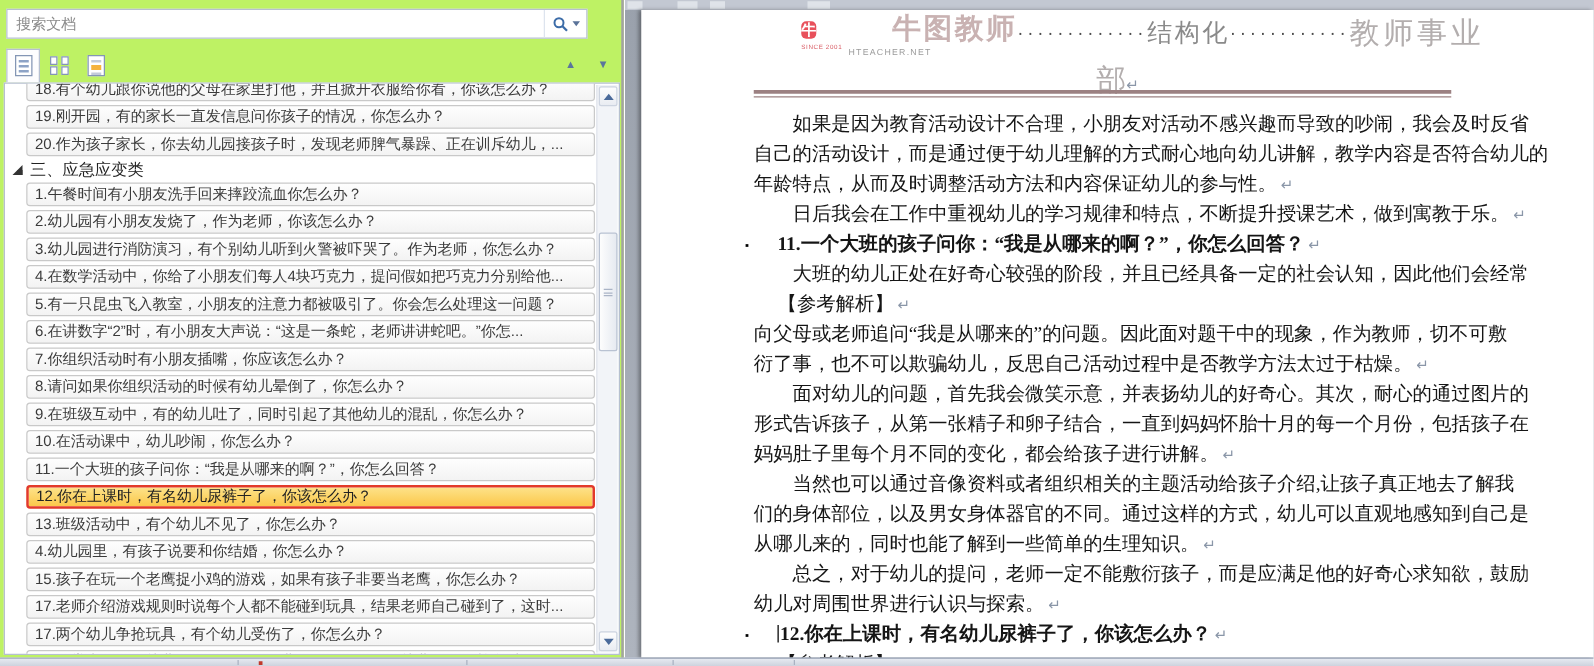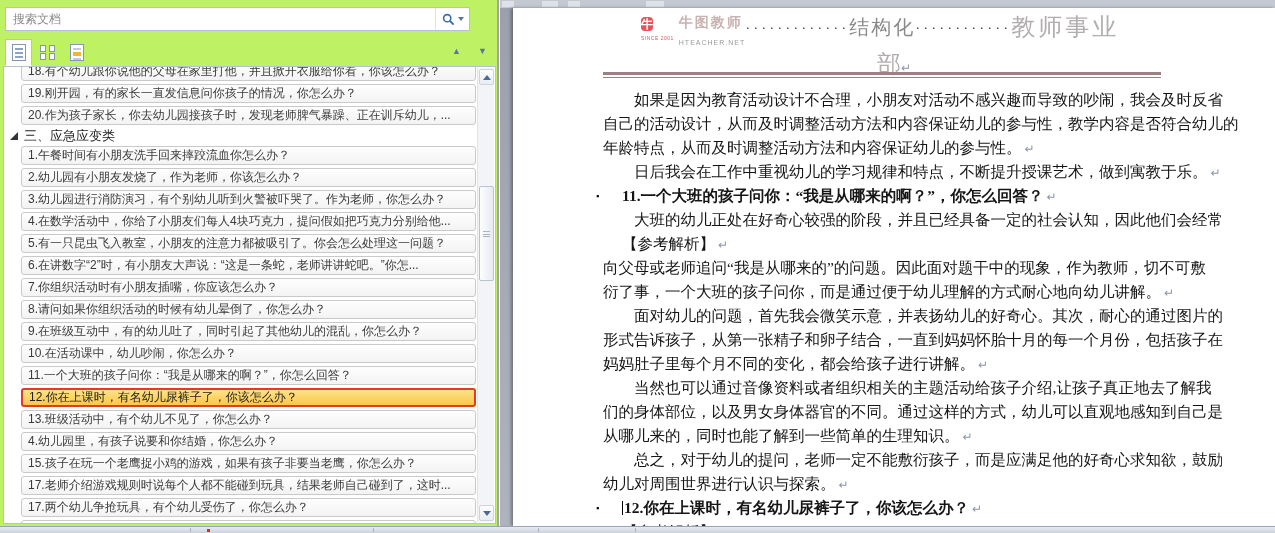--- a/index.html
+++ b/index.html
@@ -49,21 +49,21 @@
   .doc-area { position:absolute; left:500px; top:0; width:775px; height:526px; background:linear-gradient(#9aa1ac,#aeb4be); }
   .ruler-sliver { position:absolute; left:0; top:0; width:775px; height:8px; background:#c3c8d2; }
   .ruler-sliver i { position:absolute; top:1px; height:6px; background:#dfe3e9; }
   .page { position:absolute; left:13px; top:8px; width:762px; height:518px; background:#fff; box-shadow:-2px 0 3px rgba(0,0,0,.35); overflow:hidden; }
 
   
   .hdr1 { position:absolute; left:128px; top:6px; display:flex; align-items:flex-start; white-space:nowrap; }
   .logo-badge { width:20px; height:20px; background:#e8505b; border-radius:4px; color:#fff; font-weight:bold; font-size:12px; text-align:center; line-height:20px; }
   .logo-since { font-size:5px; color:#d85a63; letter-spacing:.5px; text-align:center; margin-top:1px; }
   .brand { margin-left:5px; }
-  .brand-name { font-size:14px; font-weight:bold; color:#c9b2b2; letter-spacing:2px; line-height:17px; }
+  .brand-name { font-size:23px; font-weight:bold; color:#c9b2b2; letter-spacing:2px; line-height:17px;margin-left:35px; }
   .brand-site { font-size:7px; color:#9b9b9b; letter-spacing:1px; }
   .hdr-dots { font-size:15px; color:#4a4a4a; letter-spacing:3px; line-height:26px; }
   .hdr-mid { font-size:20px; color:#8a8a8a; line-height:26px; letter-spacing:2px; }
   .hdr-big { font-size:24px; color:#b3aeae; line-height:26px; letter-spacing:3px; }
   .hdr2 { position:absolute; left:0; top:40px; width:100%; text-align:center; font-size:24px; color:#b3aeae; }
   .pmark { color:#8a96a8; font-size:12px; font-weight:normal; }
   .hdr-rule { position:absolute; left:90px; top:64px; width:558px; height:6px; border-top:3px solid #9c8182; border-bottom:1px solid #9c8182; }
 
   
   .doc-body { position:absolute; left:90px; top:80px; width:622px; font-family:"Liberation Serif",serif; }
@@ -193,28 +193,28 @@
         <span class="hdr-dots">············</span>
         <span class="hdr-big">教师事业</span>
       </div>
       <div class="hdr2">
         <span>部</span><span class="pmark">↵</span>
       </div>
       <div class="hdr-rule"></div>
 
       <div class="doc-body" id="doc-body">
           <div class="doc-line indent"><span>如果是因为教育活动设计不合理，小朋友对活动不感兴趣而导致的吵闹，我会及时反省</span></div>
-          <div class="doc-line"><span>自己的活动设计，从而及时调整活动方法和内容保证幼儿的参与性，教学内容是否符合幼儿的</span></div>
+          <div class="doc-line"><span>自己的活动设计，而是通过便于幼儿理解的方式耐心地向幼儿讲解，教学内容是否符合幼儿的</span></div>
           <div class="doc-line"><span>年龄特点，从而及时调整活动方法和内容保证幼儿的参与性。</span><span class="pmark"> ↵</span></div>
           <div class="doc-line indent"><span>日后我会在工作中重视幼儿的学习规律和特点，不断提升授课艺术，做到寓教于乐。</span><span class="pmark"> ↵</span></div>
           <div class="doc-line head"><span class="bullet">▪</span><span>11.一个大班的孩子问你：“我是从哪来的啊？”，你怎么回答？</span><span class="pmark"> ↵</span></div>
           <div class="doc-line indent"><span>大班的幼儿正处在好奇心较强的阶段，并且已经具备一定的社会认知，因此他们会经常</span></div>
           <div class="doc-line ref"><span>【参考解析】</span><span class="pmark"> ↵</span></div>
           <div class="doc-line"><span>向父母或老师追问“我是从哪来的”的问题。因此面对题干中的现象，作为教师，切不可敷</span></div>
-          <div class="doc-line"><span>衍了事，一个大班的孩子问你，而是通过便于幼儿理解的方式耐心地向幼儿讲解。</span><span class="pmark"> ↵</span></div>
+          <div class="doc-line"><span>衍了事，也不可以欺骗幼儿，反思自己活动过程中是否教学方法太过于枯燥。</span><span class="pmark"> ↵</span></div>
           <div class="doc-line indent"><span>面对幼儿的问题，首先我会微笑示意，并表扬幼儿的好奇心。其次，耐心的通过图片的</span></div>
           <div class="doc-line"><span>形式告诉孩子，从第一张精子和卵子结合，一直到妈妈怀胎十月的每一个月份，包括孩子在</span></div>
           <div class="doc-line"><span>妈妈肚子里每个月不同的变化，都会给孩子进行讲解。</span><span class="pmark"> ↵</span></div>
           <div class="doc-line indent"><span>当然也可以通过音像资料或者组织相关的主题活动给孩子介绍,让孩子真正地去了解我</span></div>
           <div class="doc-line"><span>们的身体部位，以及男女身体器官的不同。通过这样的方式，幼儿可以直观地感知到自己是</span></div>
           <div class="doc-line"><span>从哪儿来的，同时也能了解到一些简单的生理知识。</span><span class="pmark"> ↵</span></div>
           <div class="doc-line indent"><span>总之，对于幼儿的提问，老师一定不能敷衍孩子，而是应满足他的好奇心求知欲，鼓励</span></div>
           <div class="doc-line"><span>幼儿对周围世界进行认识与探索。</span><span class="pmark"> ↵</span></div>
           <div class="doc-line head"><span class="bullet">▪</span><span class="cursor-bar"></span><span>12.你在上课时，有名幼儿尿裤子了，你该怎么办？</span><span class="pmark"> ↵</span></div>
           <div class="doc-line ref"><span>【参考解析】</span></div>

